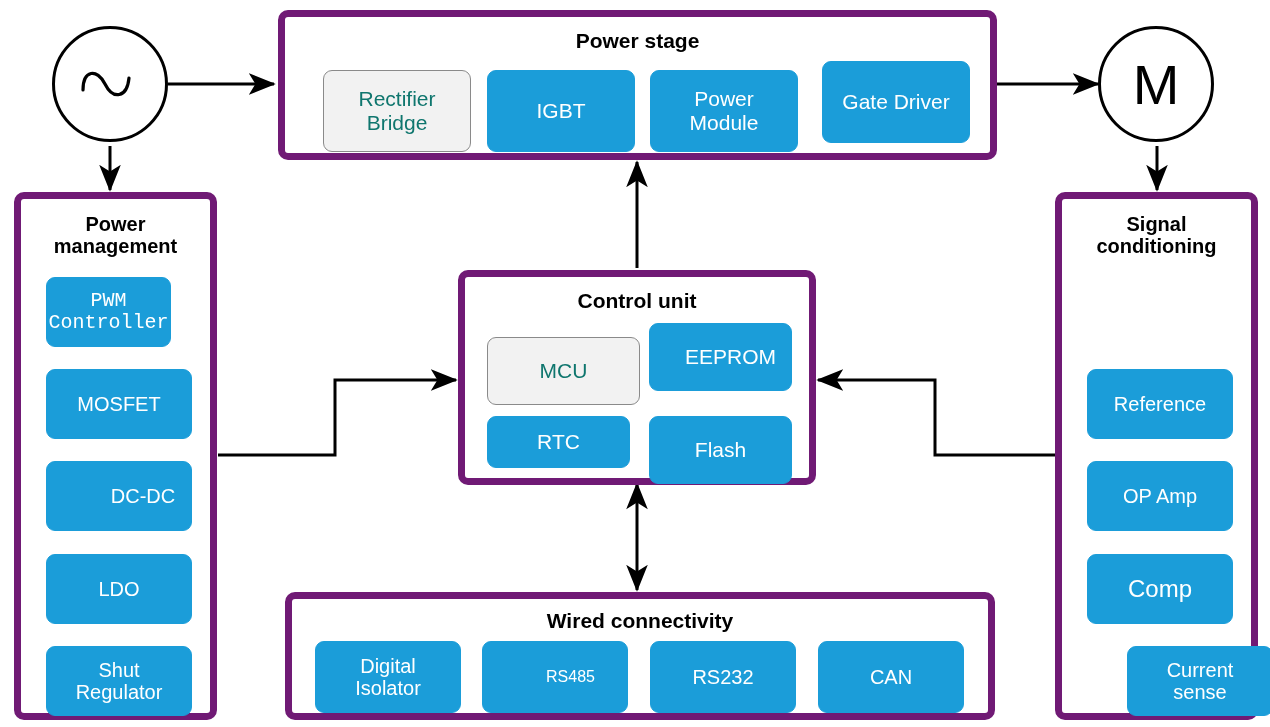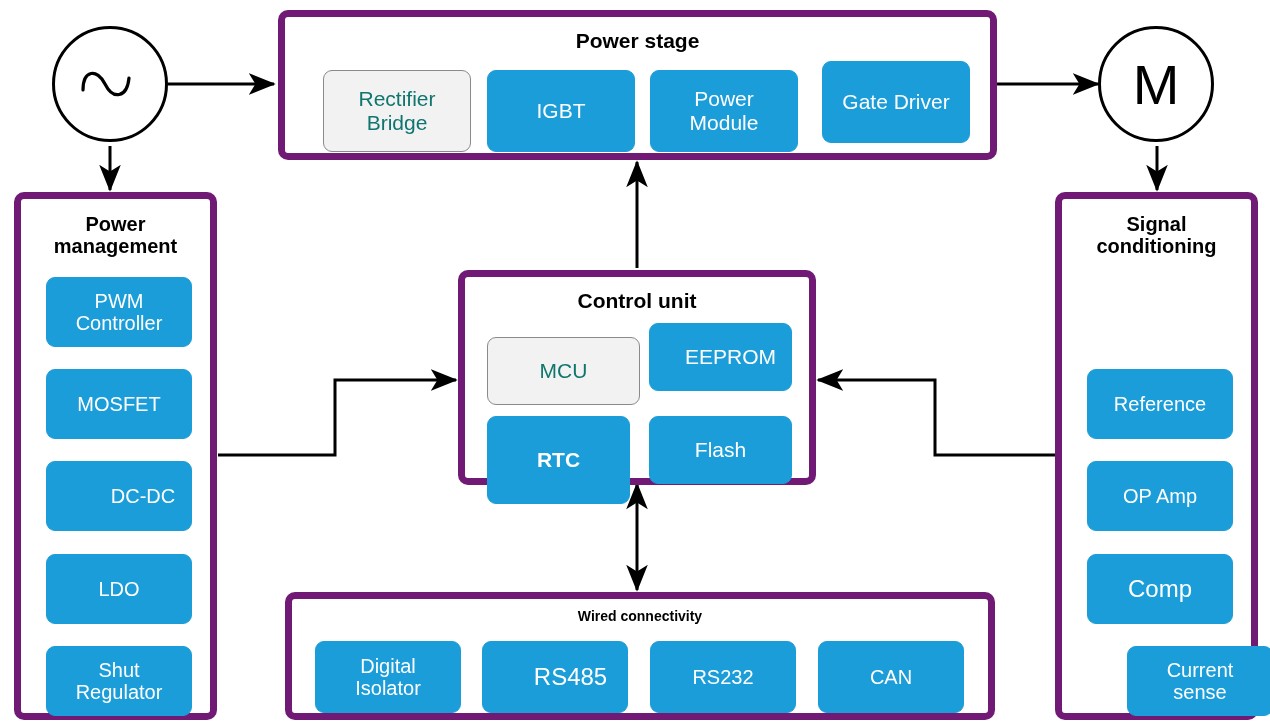--- a/index.html
+++ b/index.html
@@ -128,21 +128,21 @@
 Bridge</div>
     <div class="blk blue" style="left:202px; top:53px; width:148px; height:82px; font-size:21px;">IGBT</div>
     <div class="blk blue" style="left:365px; top:53px; width:148px; height:82px; font-size:21px;">Power
 Module</div>
     <div class="blk blue" style="left:529px; top:44px; width:148px; height:82px; font-size:21px;margin-left:8px;">Gate Driver</div>
   </div>
 
   <div class="group" style="left:14px; top:192px; width:203px; height:528px;">
     <div class="group-title" style="top:14px; font-size:20px; white-space:pre-line;">Power
 management</div>
-    <div class="blk blue" style="left:25px; top:78px; width:146px; height:70px; font-size:20px;">PWM
+    <div class="blk blue" style="left:25px; top:78px; width:125px; height:70px; font-size:20px;font-family:Liberation Mono, monospace;">PWM
 Controller</div>
     <div class="blk blue" style="left:25px; top:170px; width:146px; height:70px; font-size:20px;">MOSFET</div>
     <div class="blk blue" style="left:25px; top:262px; width:146px; height:70px; font-size:20px;padding-left:48px;">DC-DC</div>
     <div class="blk blue" style="left:25px; top:355px; width:146px; height:70px; font-size:20px;">LDO</div>
     <div class="blk blue" style="left:25px; top:447px; width:146px; height:70px; font-size:20px;">Shut
 Regulator</div>
   </div>
 
   <div class="group" style="left:1055px; top:192px; width:203px; height:528px;">
     <div class="group-title" style="top:14px; font-size:20px; white-space:pre-line;">Signal
@@ -151,26 +151,26 @@
     <div class="blk blue" style="left:25px; top:262px; width:146px; height:70px; font-size:20px;">OP Amp</div>
     <div class="blk blue" style="left:25px; top:355px; width:146px; height:70px; font-size:24px;">Comp</div>
     <div class="blk blue" style="left:25px; top:447px; width:146px; height:70px; font-size:20px;margin-left:40px;">Current
 sense</div>
   </div>
 
   <div class="group" style="left:458px; top:270px; width:358px; height:215px;">
     <div class="group-title" style="top:12px; font-size:21px;">Control unit</div>
     <div class="blk gray" style="left:22px; top:60px; width:153px; height:68px; font-size:21px;">MCU</div>
     <div class="blk blue" style="left:184px; top:46px; width:143px; height:68px; font-size:21px;padding-left:20px;">EEPROM</div>
-    <div class="blk blue" style="left:22px; top:139px; width:143px; height:88px; font-size:21px;font-weight:bold;">RTC</div>
+    <div class="blk blue" style="left:22px; top:139px; width:143px; height:52px; font-size:21px;">RTC</div>
     <div class="blk blue" style="left:184px; top:139px; width:143px; height:68px; font-size:21px;">Flash</div>
   </div>
 
   <div class="group" style="left:285px; top:592px; width:710px; height:128px;">
-    <div class="group-title" style="top:10px; font-size:14px;">Wired connectivity</div>
+    <div class="group-title" style="top:10px; font-size:21px;">Wired connectivity</div>
     <div class="blk blue" style="left:23px; top:42px; width:146px; height:72px; font-size:20px;">Digital
 Isolator</div>
-    <div class="blk blue" style="left:190px; top:42px; width:146px; height:72px; font-size:24px;padding-left:31px;">RS485</div>
+    <div class="blk blue" style="left:190px; top:42px; width:146px; height:72px; font-size:16px;padding-left:31px;">RS485</div>
     <div class="blk blue" style="left:358px; top:42px; width:146px; height:72px; font-size:20px;">RS232</div>
     <div class="blk blue" style="left:526px; top:42px; width:146px; height:72px; font-size:20px;">CAN</div>
   </div>
 
 </div>
 
 </body></html>

